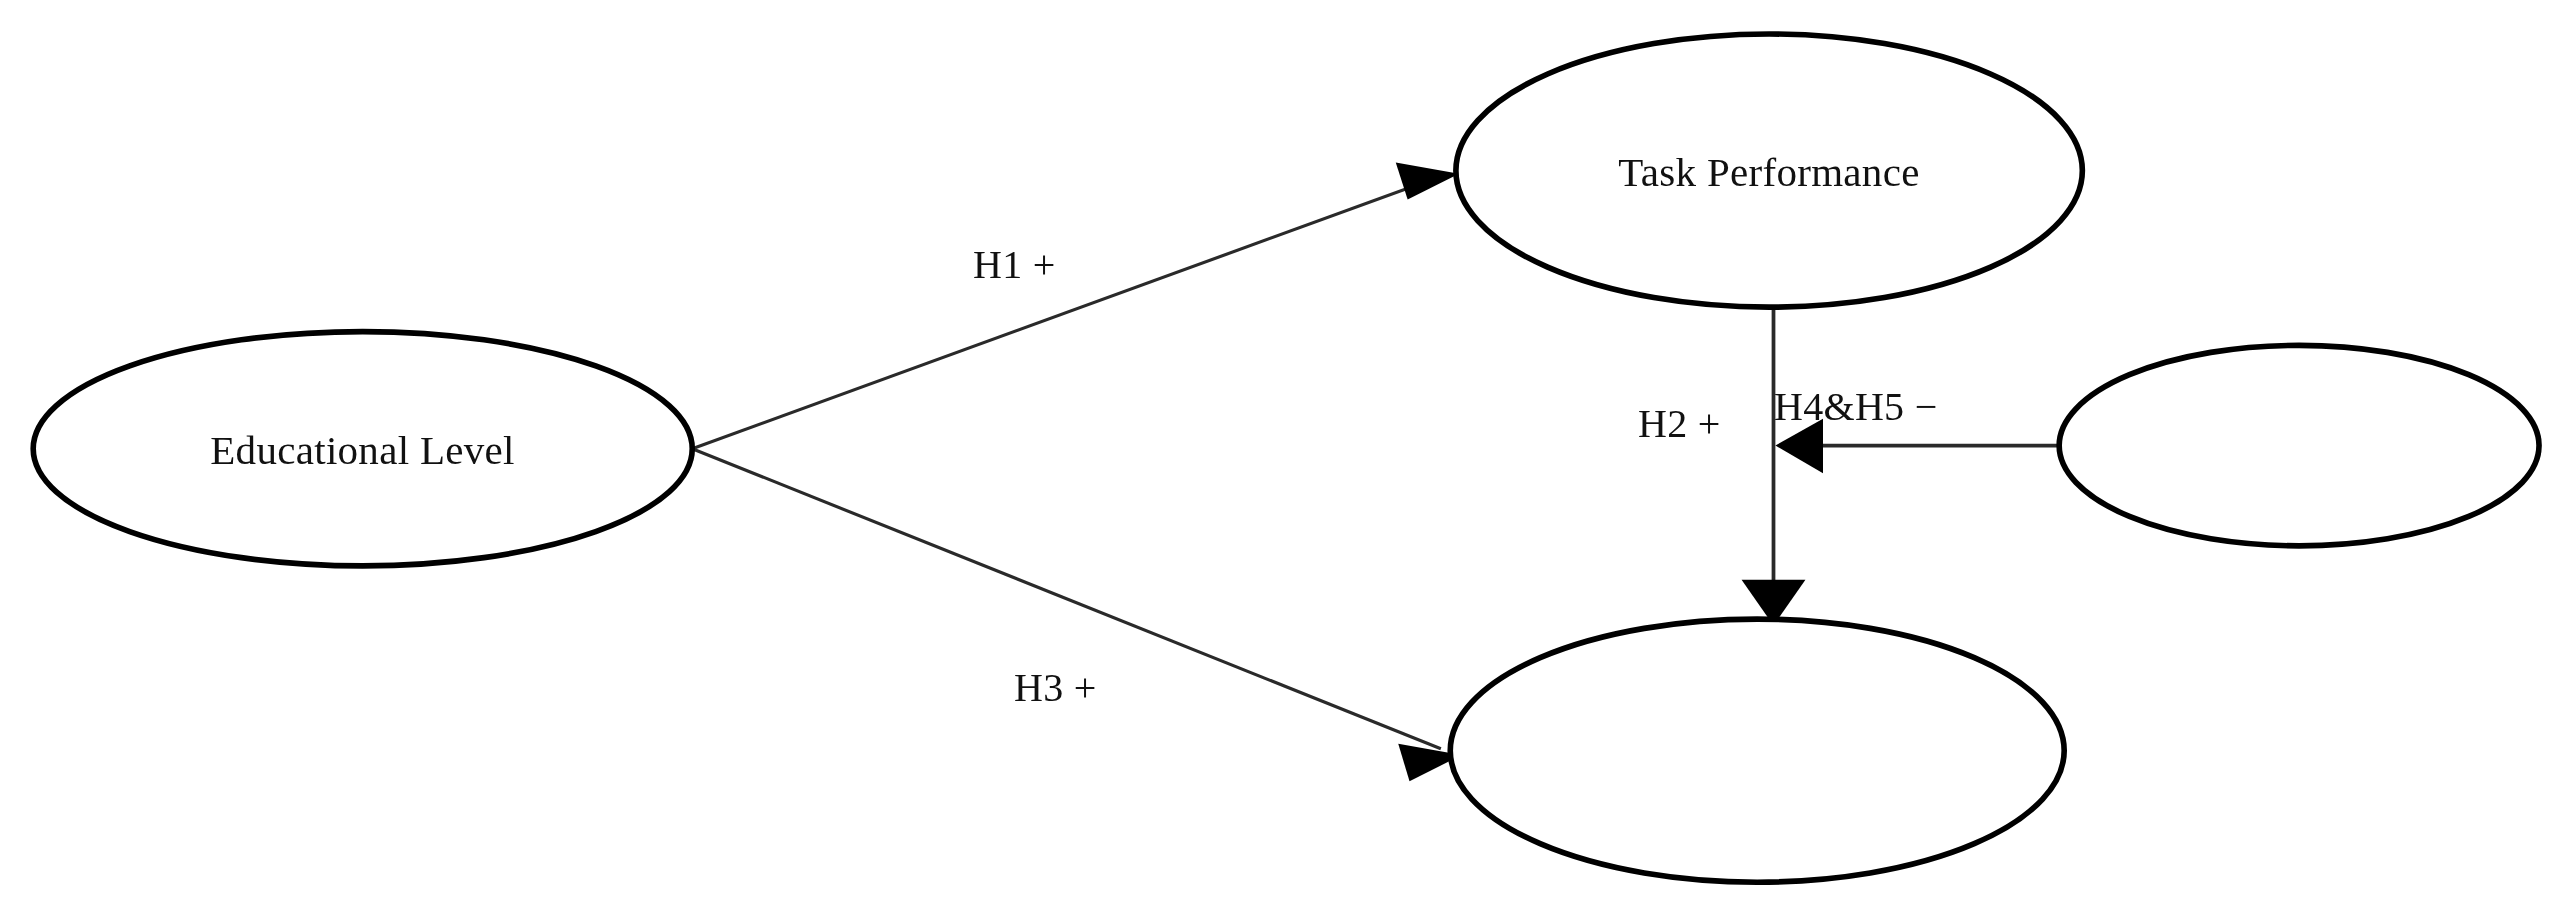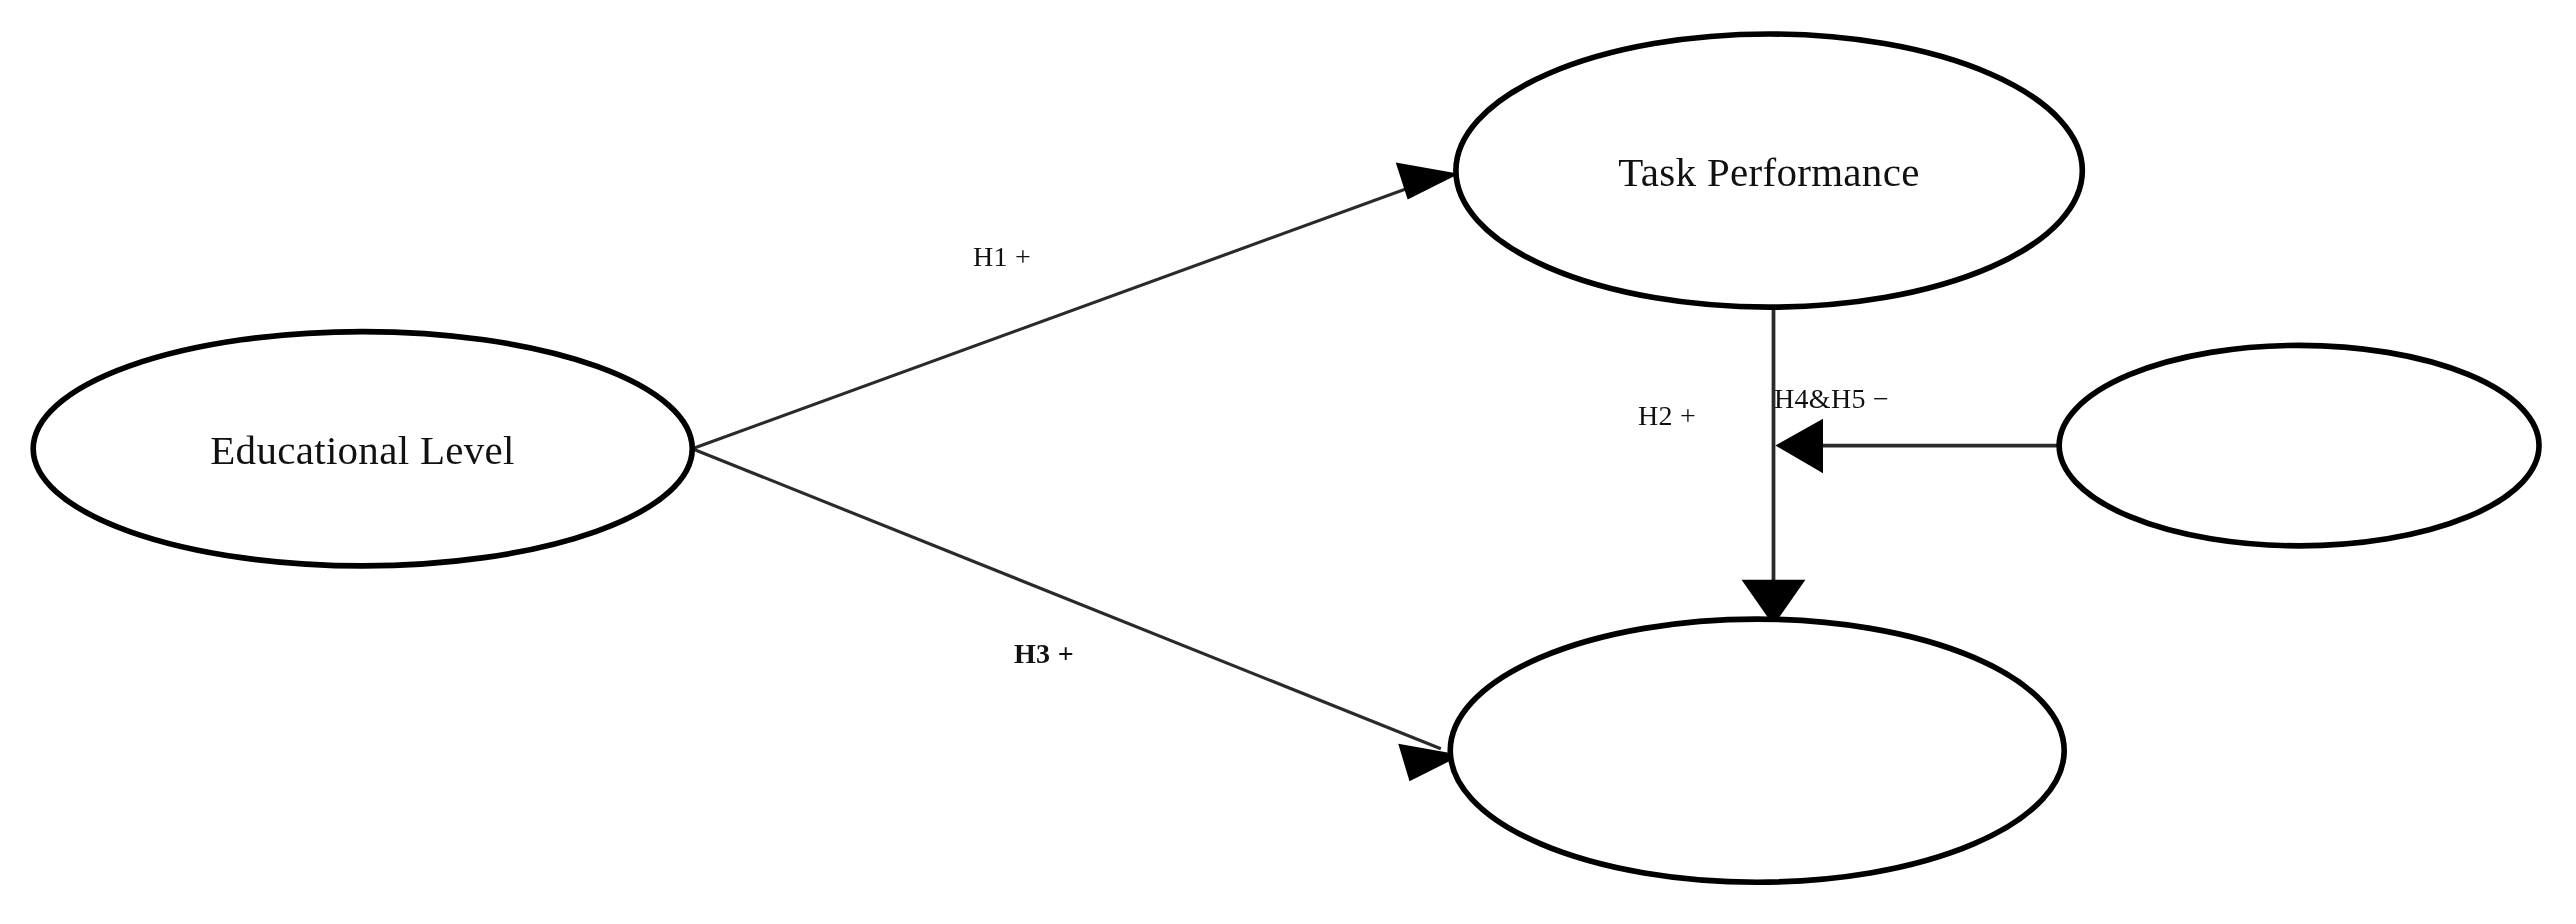--- a/index.html
+++ b/index.html
@@ -40,21 +40,21 @@
     color: #111111;
     letter-spacing: 0.3px;
     white-space: pre-line;
     pointer-events: none;
   }
   .node-label.two-line {
     line-height: 1.35;
   }
   .path-label {
     position: absolute;
-    font-size: 28px;
+    font-size: 40px;
     color: #111111;
     white-space: nowrap;
     letter-spacing: 0.3px;
   }
   .edge-line {
     stroke: #2a2a2a;
     fill: none;
   }
   .edge-thin {
     stroke-width: 5;
@@ -103,20 +103,20 @@
   <div class="node-label" style="left:1456px; top:150px; width:626px;">Task Performance</div>
 
   <div class="node-label" style="left:33px; top:428px; width:659px;">Educational Level</div>
 
   <div class="node-label two-line" style="left:1450px; top:689px; width:614px;">
   </div>
 
 
   <div class="path-label" style="left:973px; top:241px;">H1 +</div>
 
-  <div class="path-label" style="left:1014px; top:638px;font-weight:bold;">H3 +</div>
+  <div class="path-label" style="left:1014px; top:664px;">H3 +</div>
 
   <div class="path-label" style="left:1638px; top:400px;">H2 +</div>
 
   <div class="path-label" style="left:1774px; top:383px;">H4&amp;H5 −</div>
 
 </div>
 
 
 </body></html>

